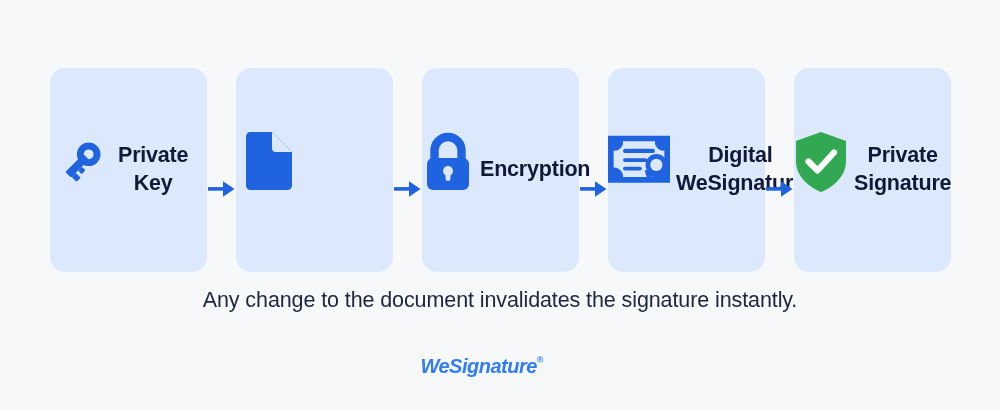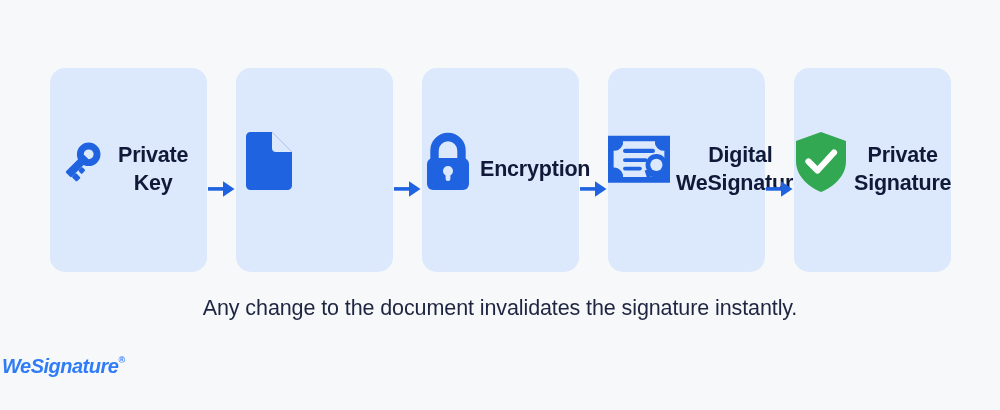--- a/index.html
+++ b/index.html
@@ -77,35 +77,36 @@
     justify-content: center;
     padding-top: 38px;
     box-sizing: border-box;
   }
   .flow-arrow svg { display: block; }
 
   
   .caption {
     position: absolute;
     left: 0;
-    top: 296px;
+    top: 288px;
     width: 1000px;
     text-align: center;
     font-size: 21.5px;
     color: #1d2540;
     font-weight: normal;
     letter-spacing: -0.1px;
   }
 
   
   .brand {
     position: absolute;
-    left: 2px;
+    left: 12px;
     top: 356px;
     width: 940px;
+    text-align: center;
     line-height: 1;
   }
   .brand-word {
     font-size: 20px;
     font-weight: bold;
     color: #2f7cf6;
     letter-spacing: -0.5px;
     font-style: italic;
   }
   .brand-mark {

